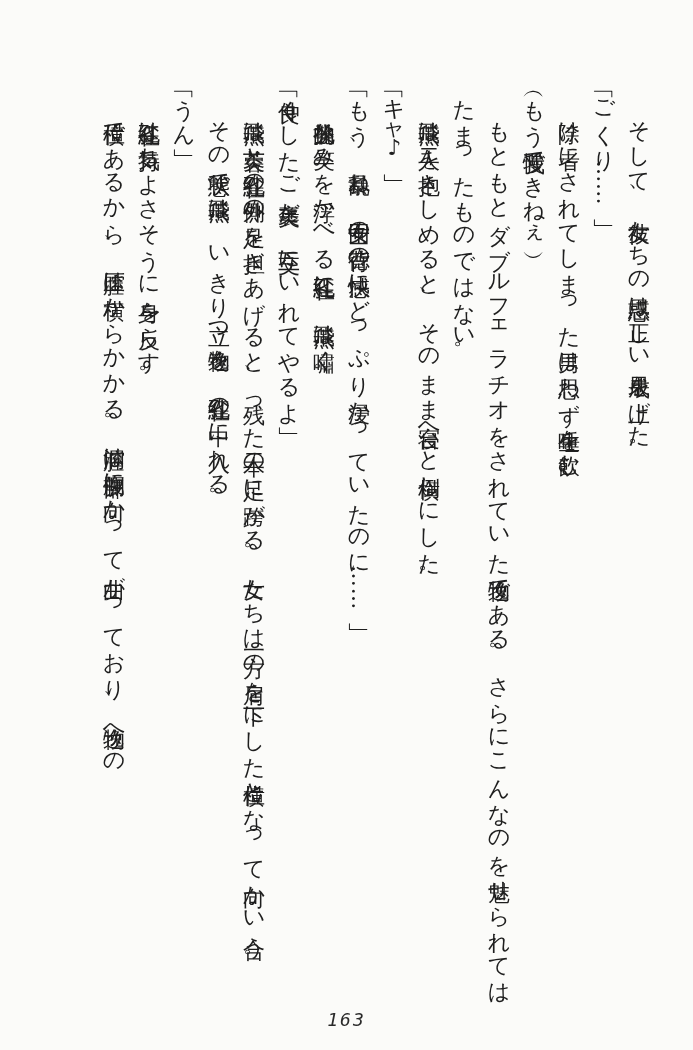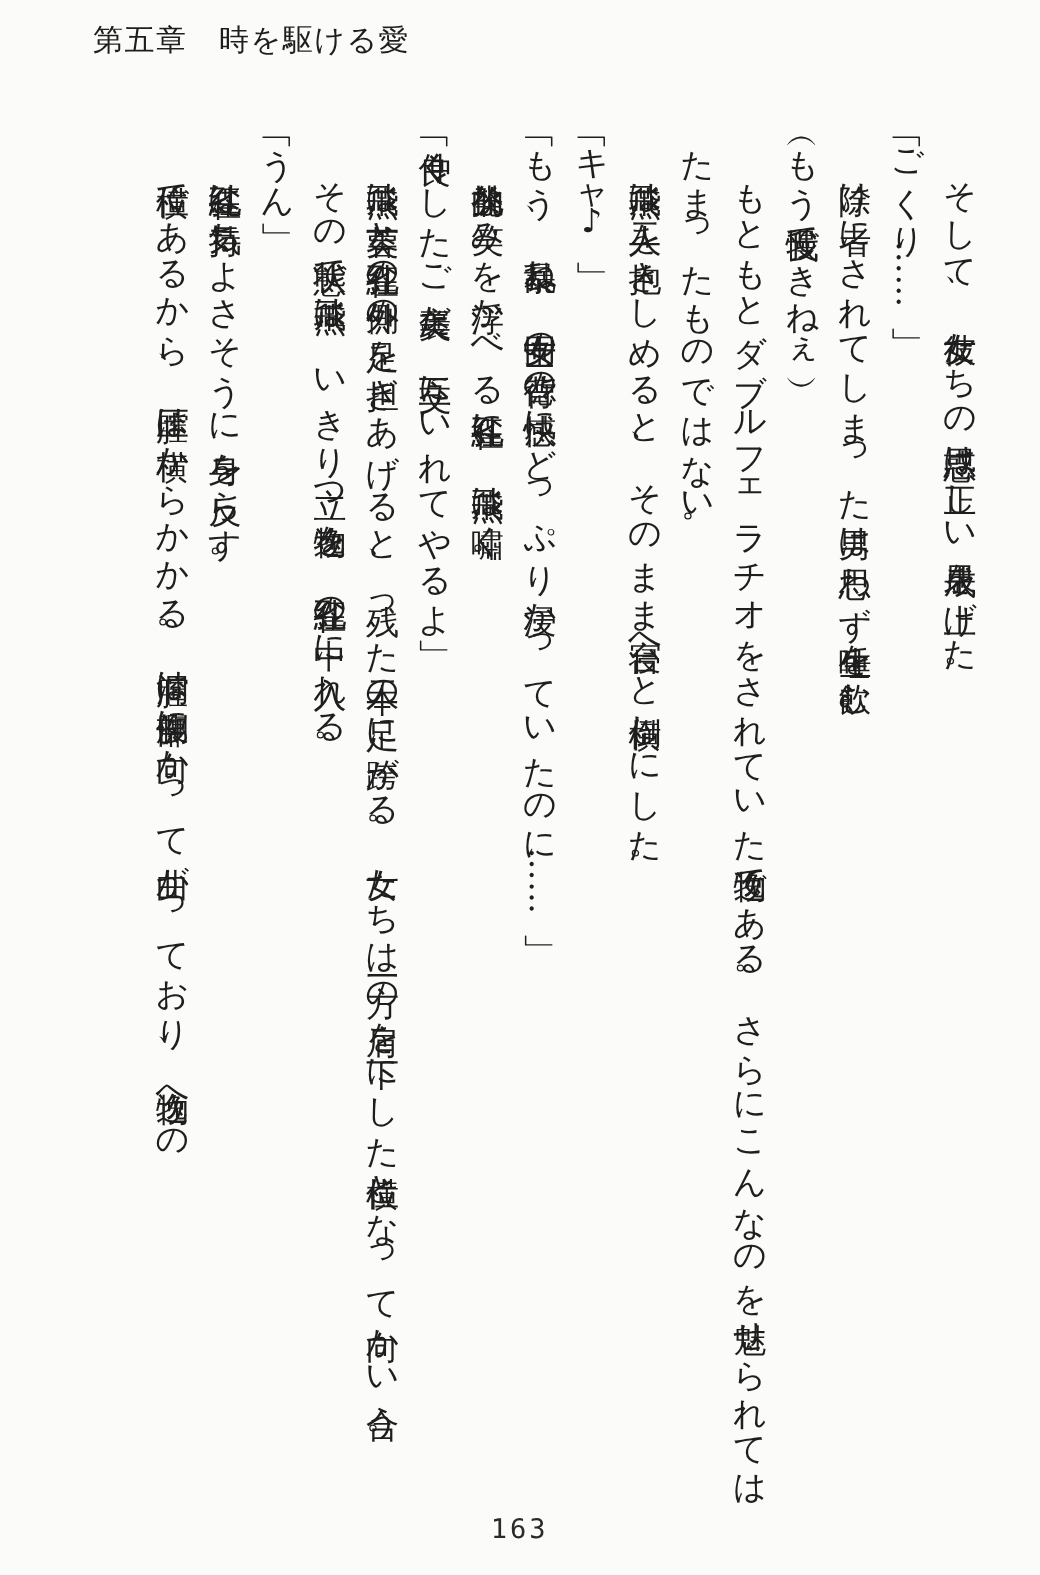--- a/index.html
+++ b/index.html
@@ -46,27 +46,27 @@
   .page-number {
     position: absolute;
     left: 0;
     top: 1009px;
     width: 100%;
     text-align: center;
     font-size: 18px;
     letter-spacing: 2px;
     font-family: "DejaVu Sans Mono", "Liberation Mono", monospace;
     color: #2a2a2a;
+    font-style: italic;
   }
 </style>
 </head>
 <body>
 
 <div class="page">
-  <div class="chapter-header">第五章　時を駆ける愛</div>
 
   <div class="text-body">
       <p class="para indent">そして、彼女たちの思惑は正しい成果を上げた。</p>
       <p class="para">「ごくり……」</p>
       <p class="para indent">除け者にされてしまった男は思わず生唾を飲む。</p>
       <p class="para">（もう我慢できねぇ）</p>
       <p class="para indent">もともとダブルフェラチオをされていた逸物である。さらにこんなのを魅せられてはたまったものではない。</p>
       <p class="para indent">飛燕は二人を抱きしめると、そのまま寝台へと横倒しにした。</p>
       <p class="para">「キャ♪」</p>
       <p class="para">「もう、乱暴ね。女同士の背徳の快感にどっぷり浸かっていたのに……」</p>

